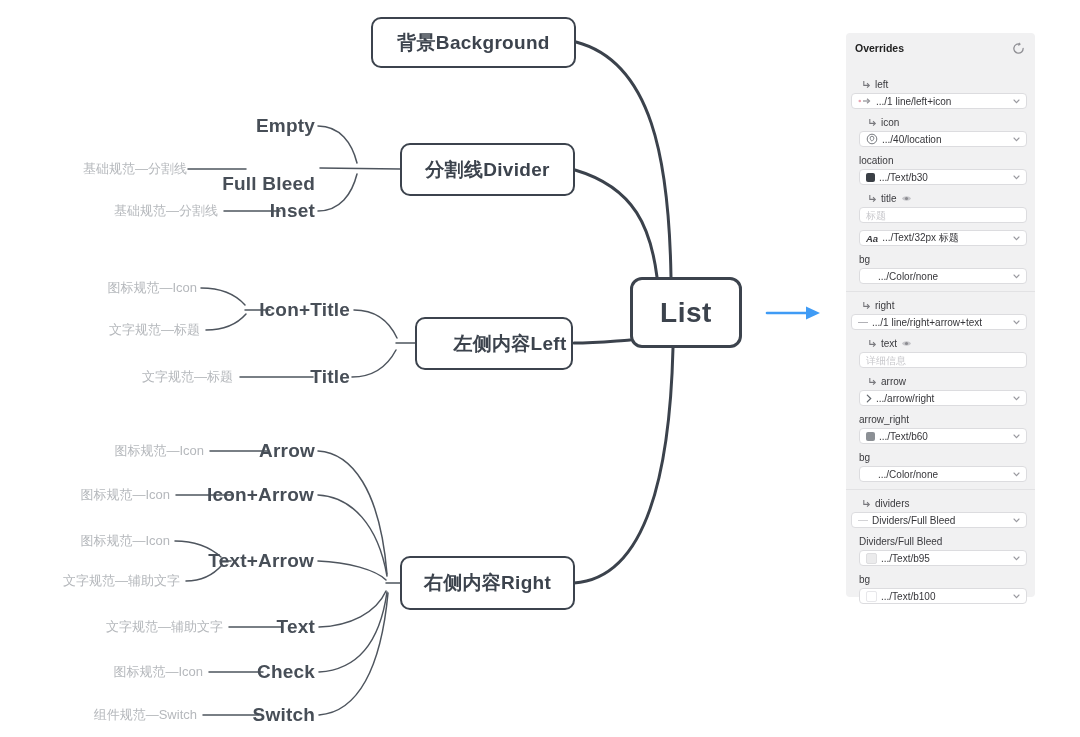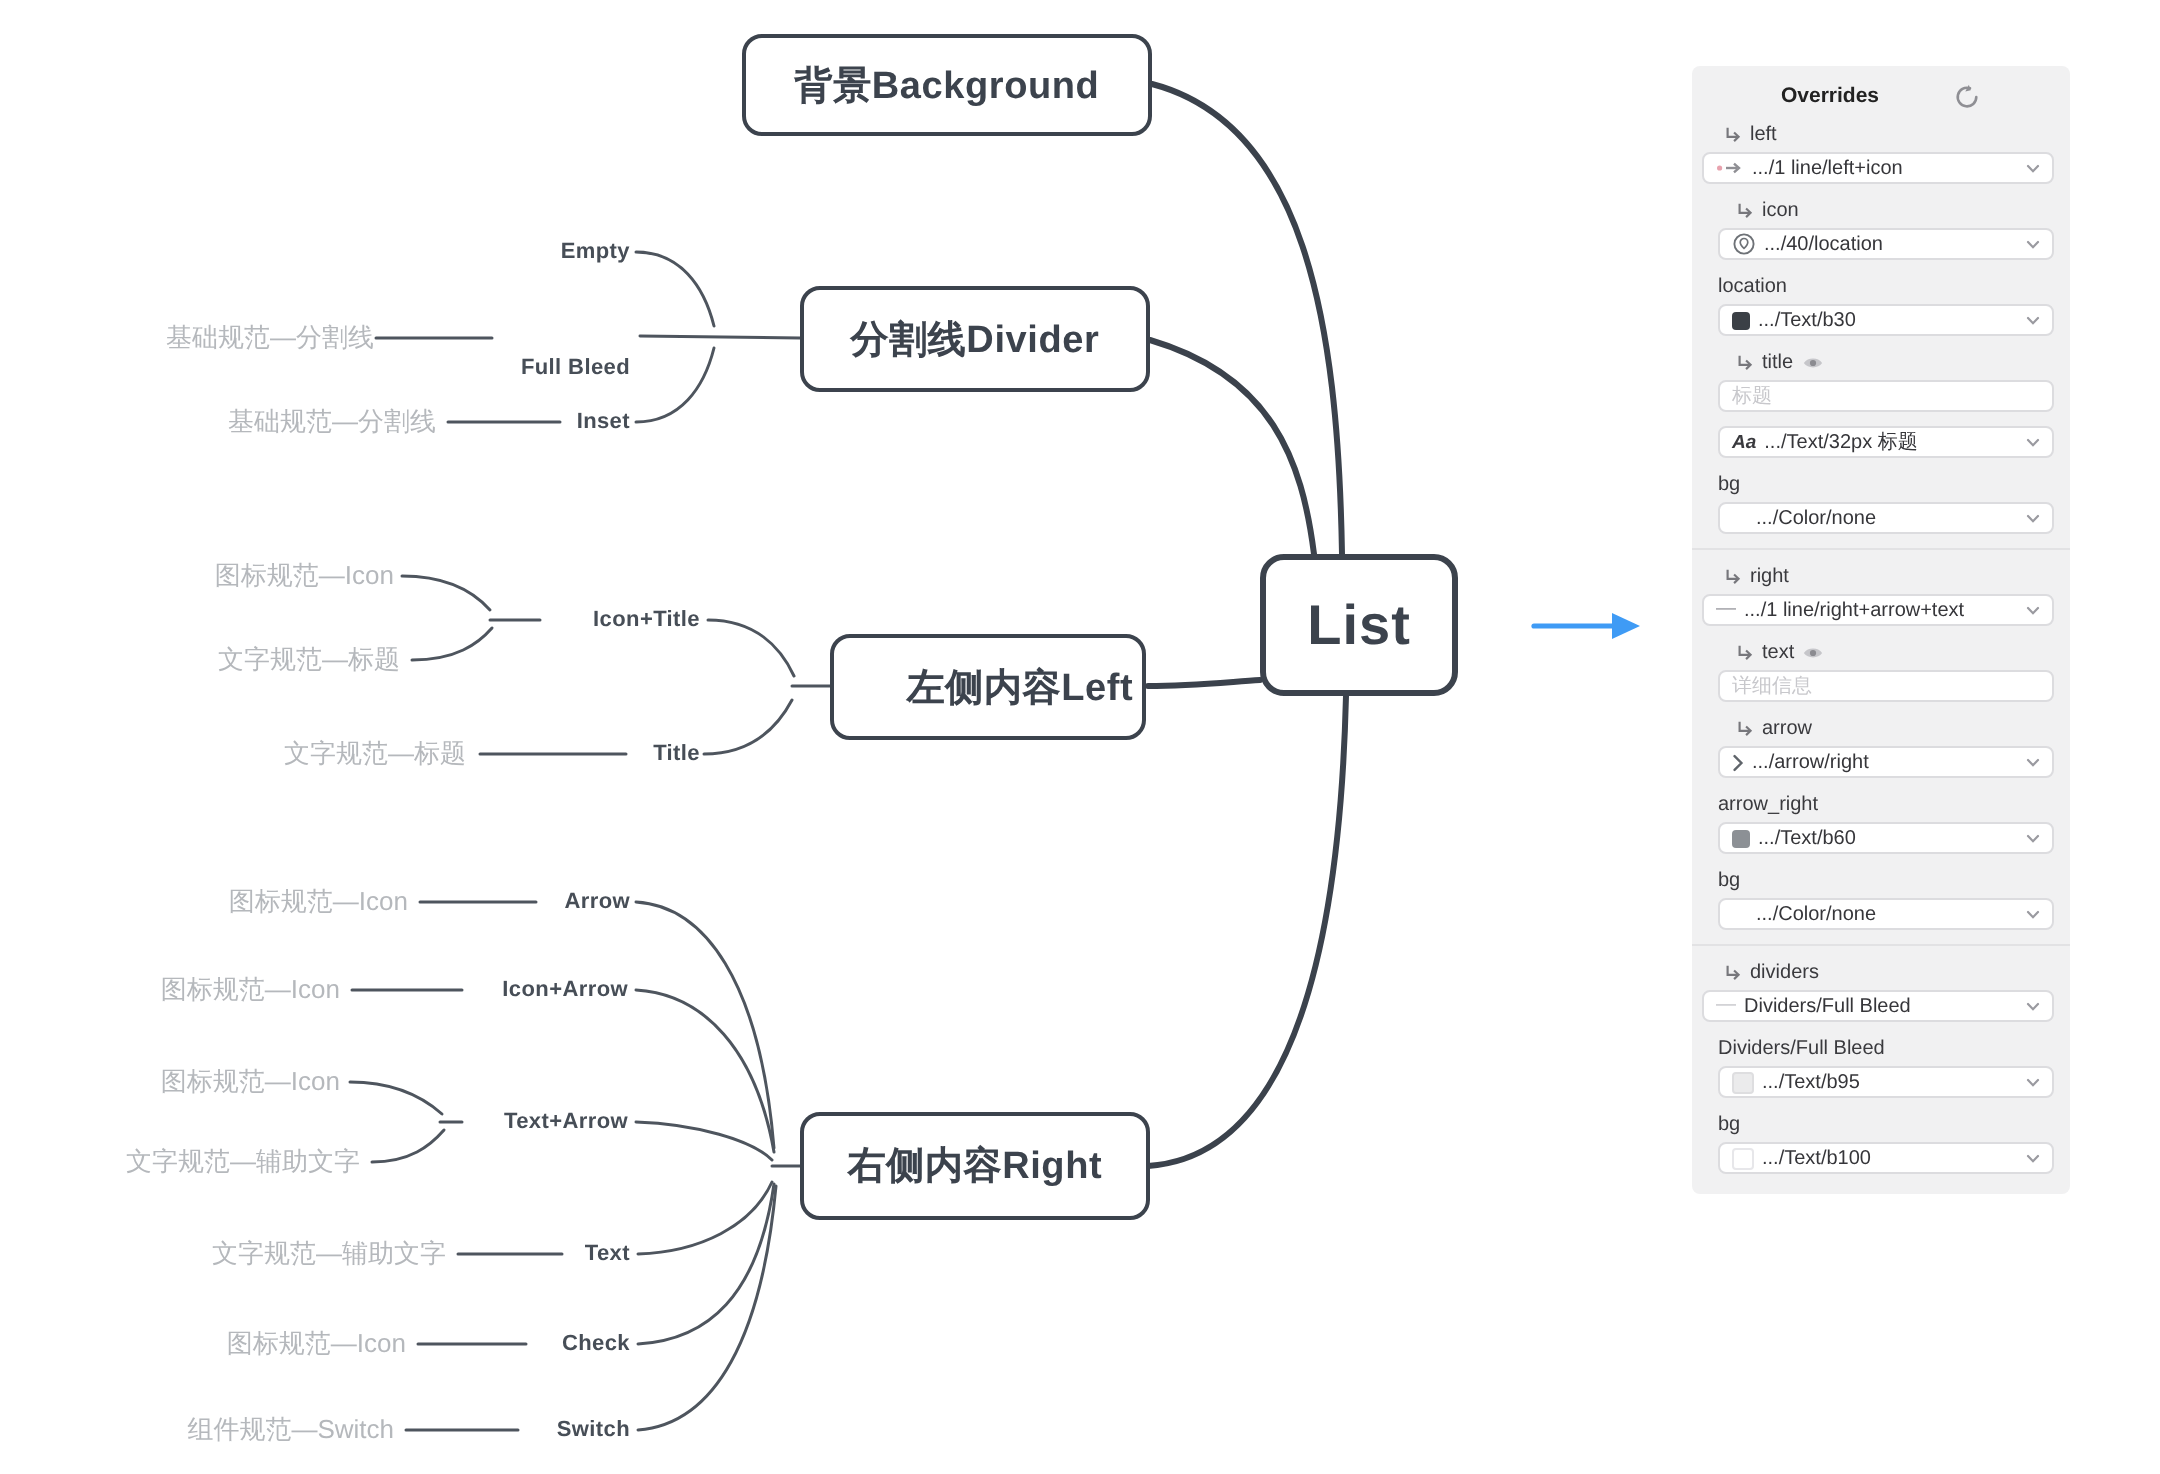--- a/index.html
+++ b/index.html
@@ -10,31 +10,31 @@
   .sub   { stroke:#4e555e; stroke-width:1.5; fill:none; stroke-linecap:round; }
   .flow  { stroke:#3f9bf5; stroke-width:2.6; fill:none; stroke-linecap:round; }
   .flowhead { fill:#3f9bf5; }
 
   .node { position:absolute; background:#fff; border:2.5px solid #3c434d; border-radius:10px;
           display:flex; align-items:center; justify-content:center; color:#3c434d;
           font-weight:bold; white-space:nowrap; box-sizing:border-box; }
   .node.mid { font-size:19px; letter-spacing:.3px; }
   .node.big { border-width:3px; border-radius:12px; font-size:28px; letter-spacing:.5px; }
 
-  .branch { position:absolute; transform:translateY(-50%); color:#474e57; font-size:11px;
+  .branch { position:absolute; transform:translateY(-50%); color:#474e57; font-size:19px;
             font-weight:600; white-space:nowrap; letter-spacing:.2px; }
   .leaf   { position:absolute; transform:translateY(-50%); color:#b5b8bc; font-size:13px;
             white-space:nowrap; }
 
   
   .panel { position:absolute; left:846px; top:33px; width:189px; height:564px;
            background:#f1f1f2; border-radius:4px; box-sizing:border-box;
            padding:8px 8px 8px 5px; font-size:10px; color:#3a3a3e; }
-  .prow-header { display:flex; align-items:center; justify-content:center;
-                 margin:0 2px 6px 4px; height:14px;gap:37px; }
+  .prow-header { display:flex; align-items:center; justify-content:space-between;
+                 margin:0 2px 23px 4px; height:14px;gap:37px; }
   .ptitle { font-weight:bold; font-size:10.5px; color:#222; }
   .plabel { display:flex; align-items:center; gap:4px; height:12px; margin-bottom:3px; color:#3a3a3e; }
   .plabel.lvl1 { margin-left:11px; }
   .plabel.lvl2 { margin-left:17px; }
   .flabel { height:12px; display:flex; align-items:center; margin-left:8px; margin-bottom:3px; }
   .dd { display:flex; align-items:center; gap:4px; height:16px; margin-bottom:7px;
         background:#fff; border:1px solid #dcdcdf; border-radius:4px; padding:0 6px;
         box-sizing:border-box; color:#36363a; }
   .dd.nest { margin-left:8px; }
   .ddtext { flex:1 1 auto; white-space:nowrap; overflow:hidden; }
@@ -107,21 +107,21 @@
   </div>
   <div class="node mid" style="left:400px; top:143px; width:175px; height:53px;">
     <span>分割线Divider</span>
   </div>
   <div class="node mid" style="left:415px; top:317px; width:158px; height:53px;padding-left:32px;">
     <span>左侧内容Left</span>
   </div>
   <div class="node mid" style="left:400px; top:556px; width:175px; height:54px;">
     <span>右侧内容Right</span>
   </div>
-  <div class="node big" style="left:630px; top:277px; width:99px; height:71px;">
+  <div class="node big" style="left:630px; top:277px; width:112px; height:71px;">
     <span>List</span>
   </div>
 
   <div class="branch" style="right:765px; top:126px;">Empty</div>
   <div class="branch" style="right:765px; top:184px;">Full Bleed</div>
   <div class="branch" style="right:765px; top:211px;">Inset</div>
   <div class="leaf" style="right:893px; top:169px;">基础规范—分割线</div>
   <div class="leaf" style="right:862px; top:211px;">基础规范—分割线</div>
 
   <div class="branch" style="right:730px; top:310px;">Icon+Title</div>

